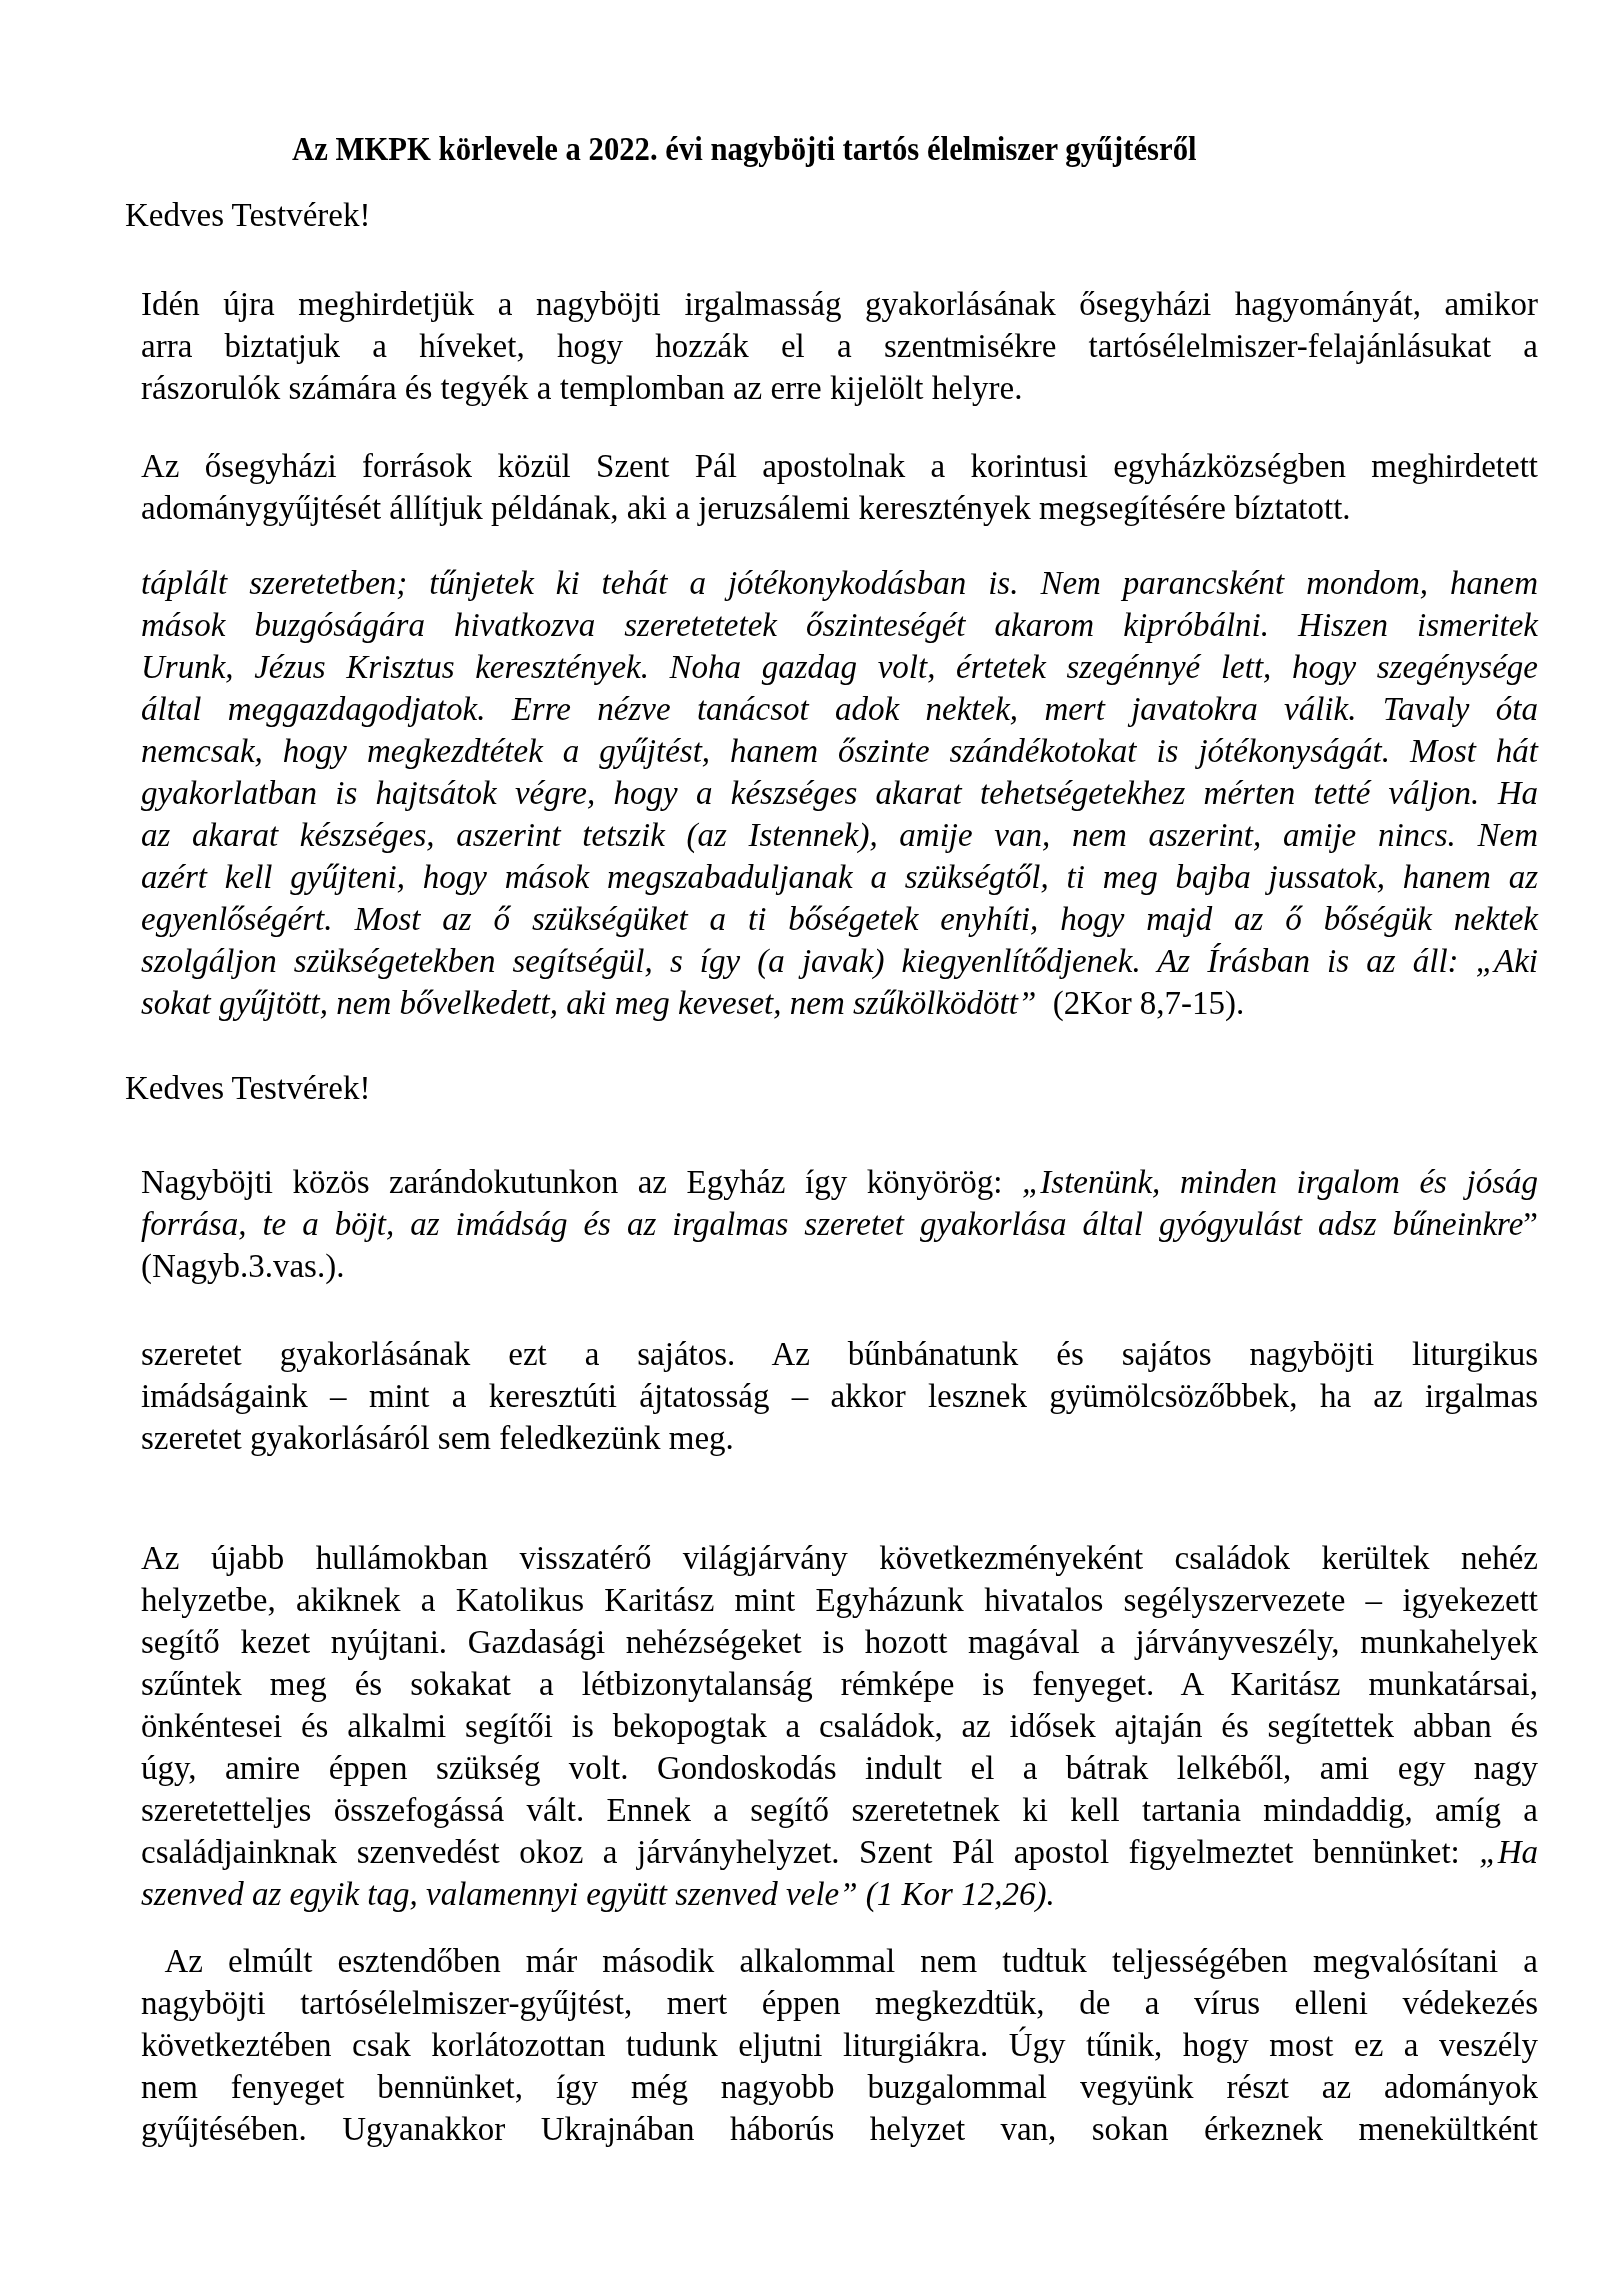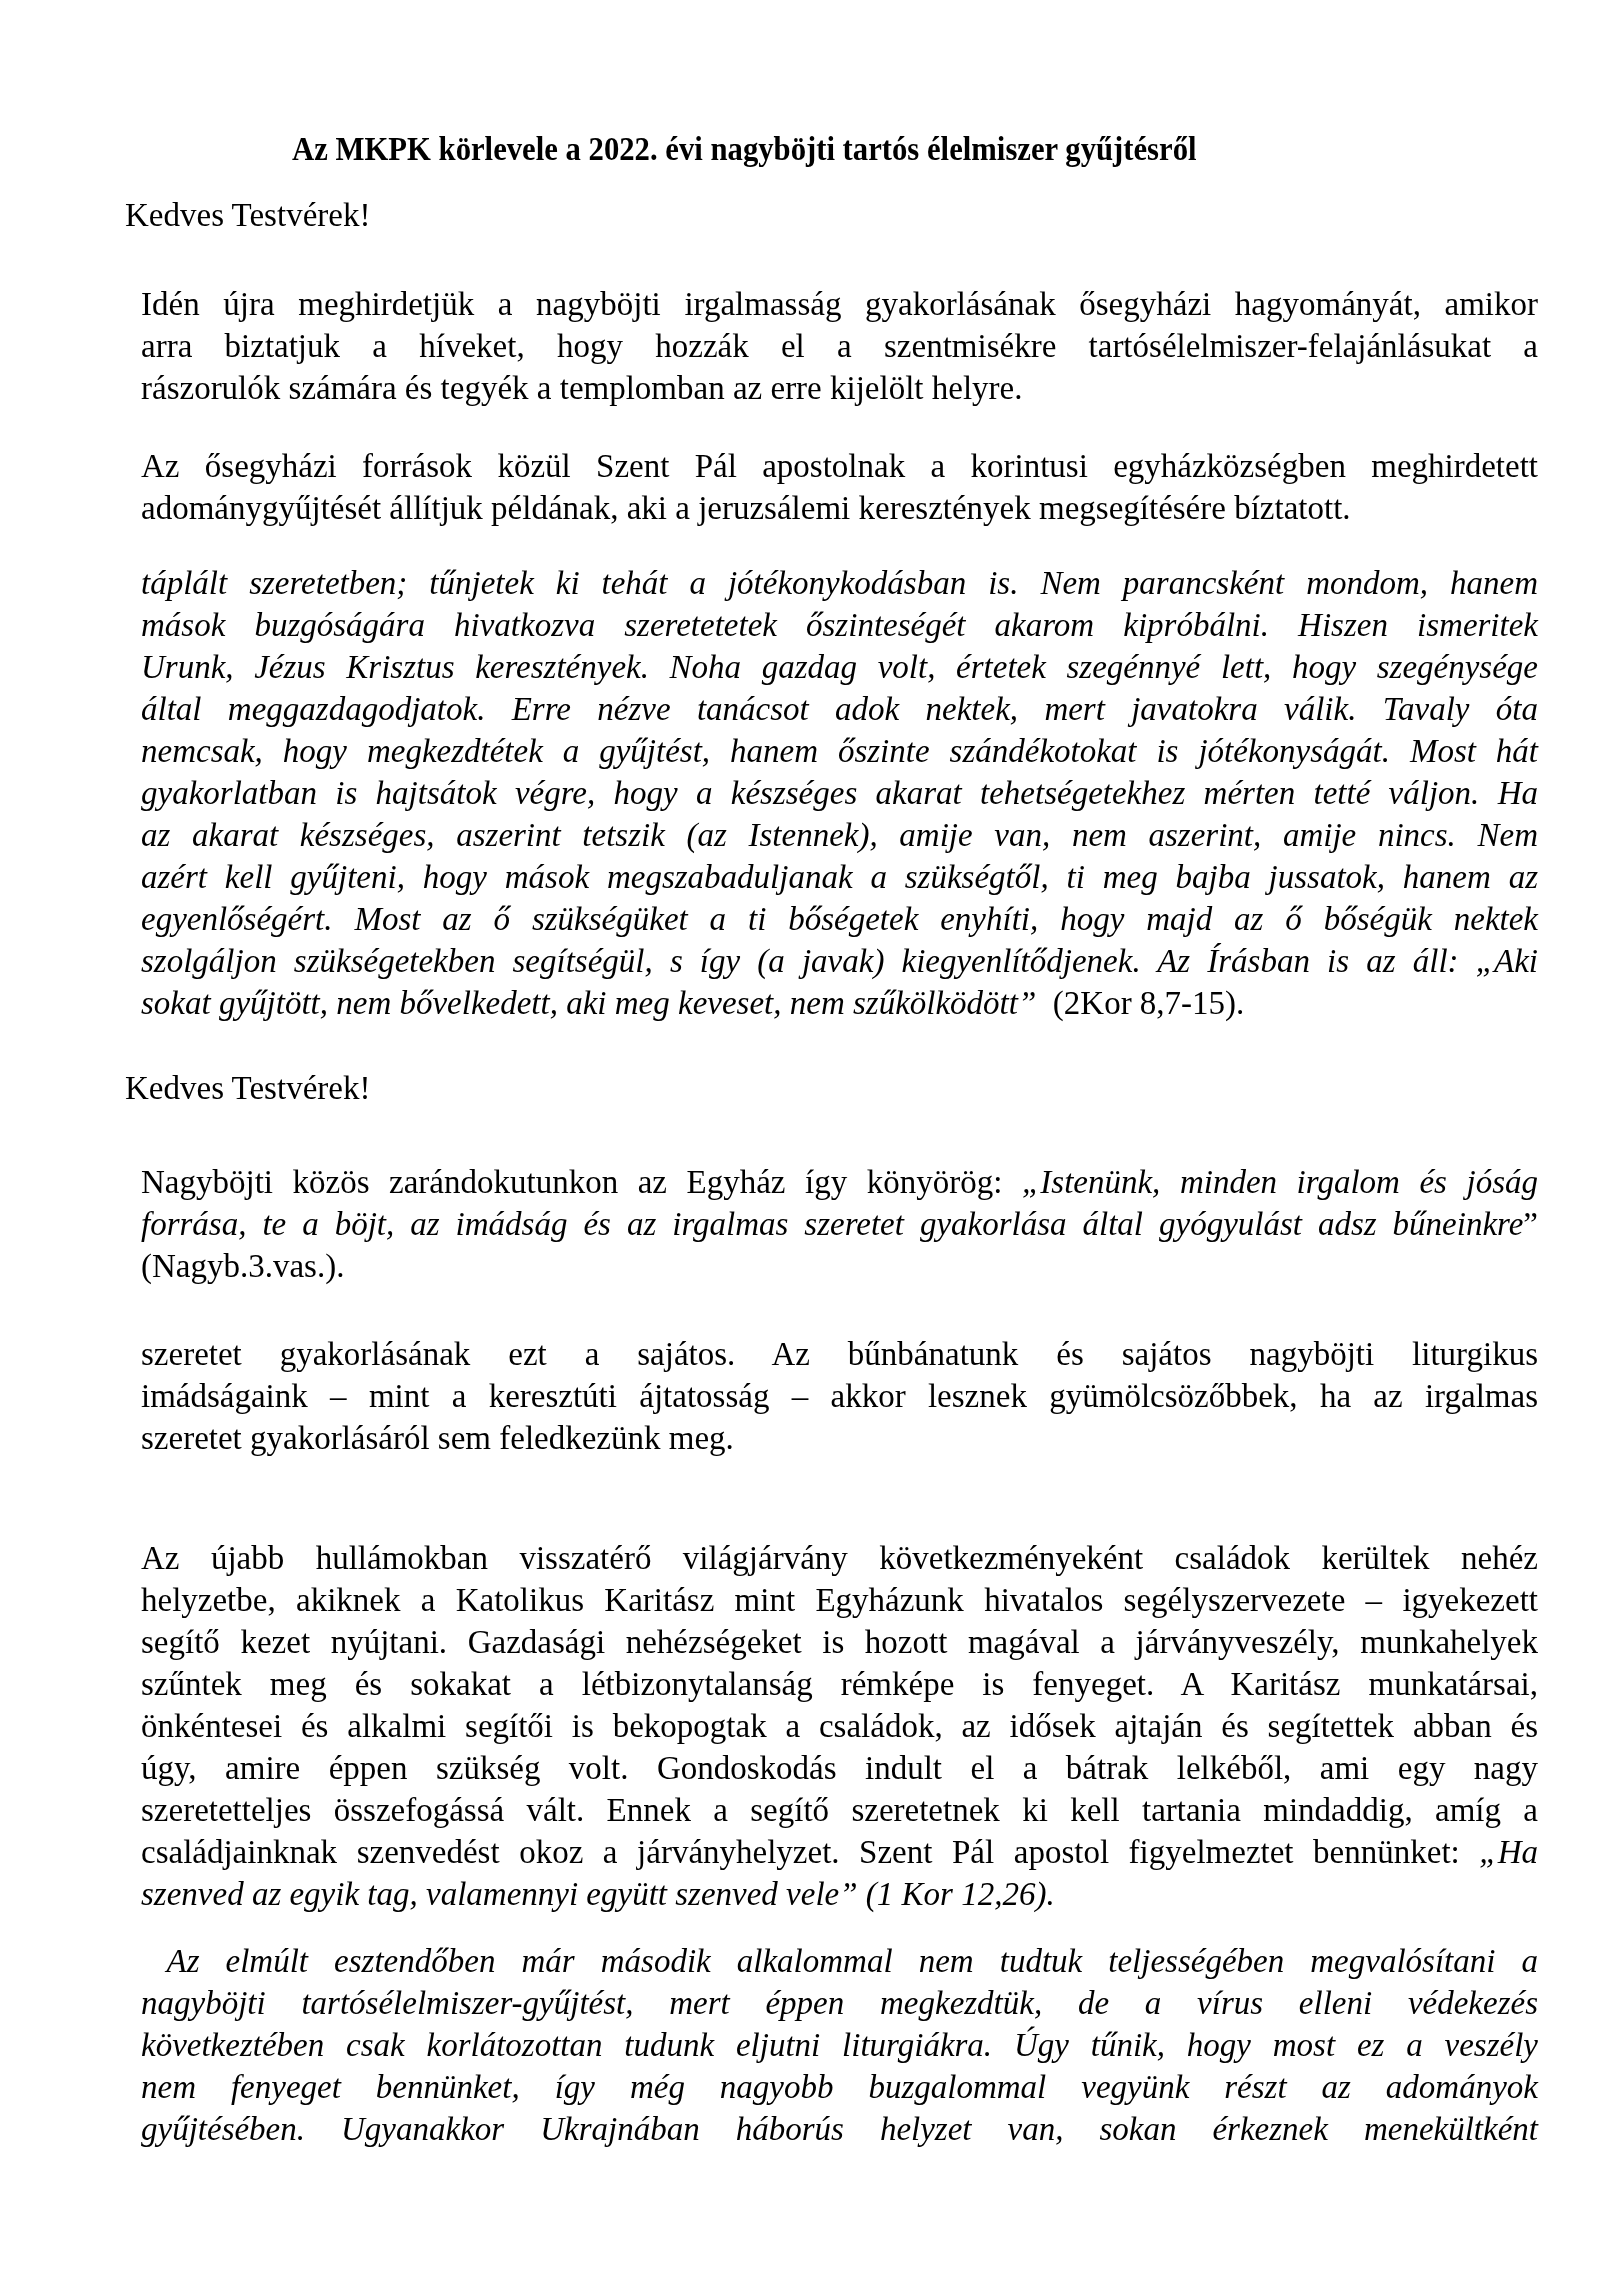--- a/index.html
+++ b/index.html
@@ -96,21 +96,21 @@
     <span class="ln">helyzetbe, akiknek a Katolikus Karitász mint Egyházunk hivatalos segélyszervezete – igyekezett</span>
     <span class="ln">segítő kezet nyújtani. Gazdasági nehézségeket is hozott magával a járványveszély, munkahelyek</span>
     <span class="ln">szűntek meg és sokakat a létbizonytalanság rémképe is fenyeget. A Karitász munkatársai,</span>
     <span class="ln">önkéntesei és alkalmi segítői is bekopogtak a családok, az idősek ajtaján és segítettek abban és</span>
     <span class="ln">úgy, amire éppen szükség volt. Gondoskodás indult el a bátrak lelkéből, ami egy nagy</span>
     <span class="ln">szeretetteljes összefogássá vált. Ennek a segítő szeretetnek ki kell tartania mindaddig, amíg a</span>
     <span class="ln"><span>családjainknak szenvedést okoz a járványhelyzet. Szent Pál apostol figyelmeztet bennünket: </span><span class="it">„Ha</span></span>
     <span class="ln last it">szenved az egyik tag, valamennyi együtt szenved vele” (1 Kor 12,26).</span>
   </div>
 
-  <div class="p" style="top:1928px;font-style:italic;">
+  <div class="p" style="top:1928px;">
     <span class="ln" style="white-space:pre"> Az elmúlt esztendőben már második alkalommal nem tudtuk teljességében megvalósítani a</span>
     <span class="ln">nagyböjti tartósélelmiszer-gyűjtést, mert éppen megkezdtük, de a vírus elleni védekezés</span>
     <span class="ln">következtében csak korlátozottan tudunk eljutni liturgiákra. Úgy tűnik, hogy most ez a veszély</span>
     <span class="ln">nem fenyeget bennünket, így még nagyobb buzgalommal vegyünk részt az adományok</span>
     <span class="ln">gyűjtésében. Ugyanakkor Ukrajnában háborús helyzet van, sokan érkeznek menekültként</span>
   </div>
 
 </div>
 
 

